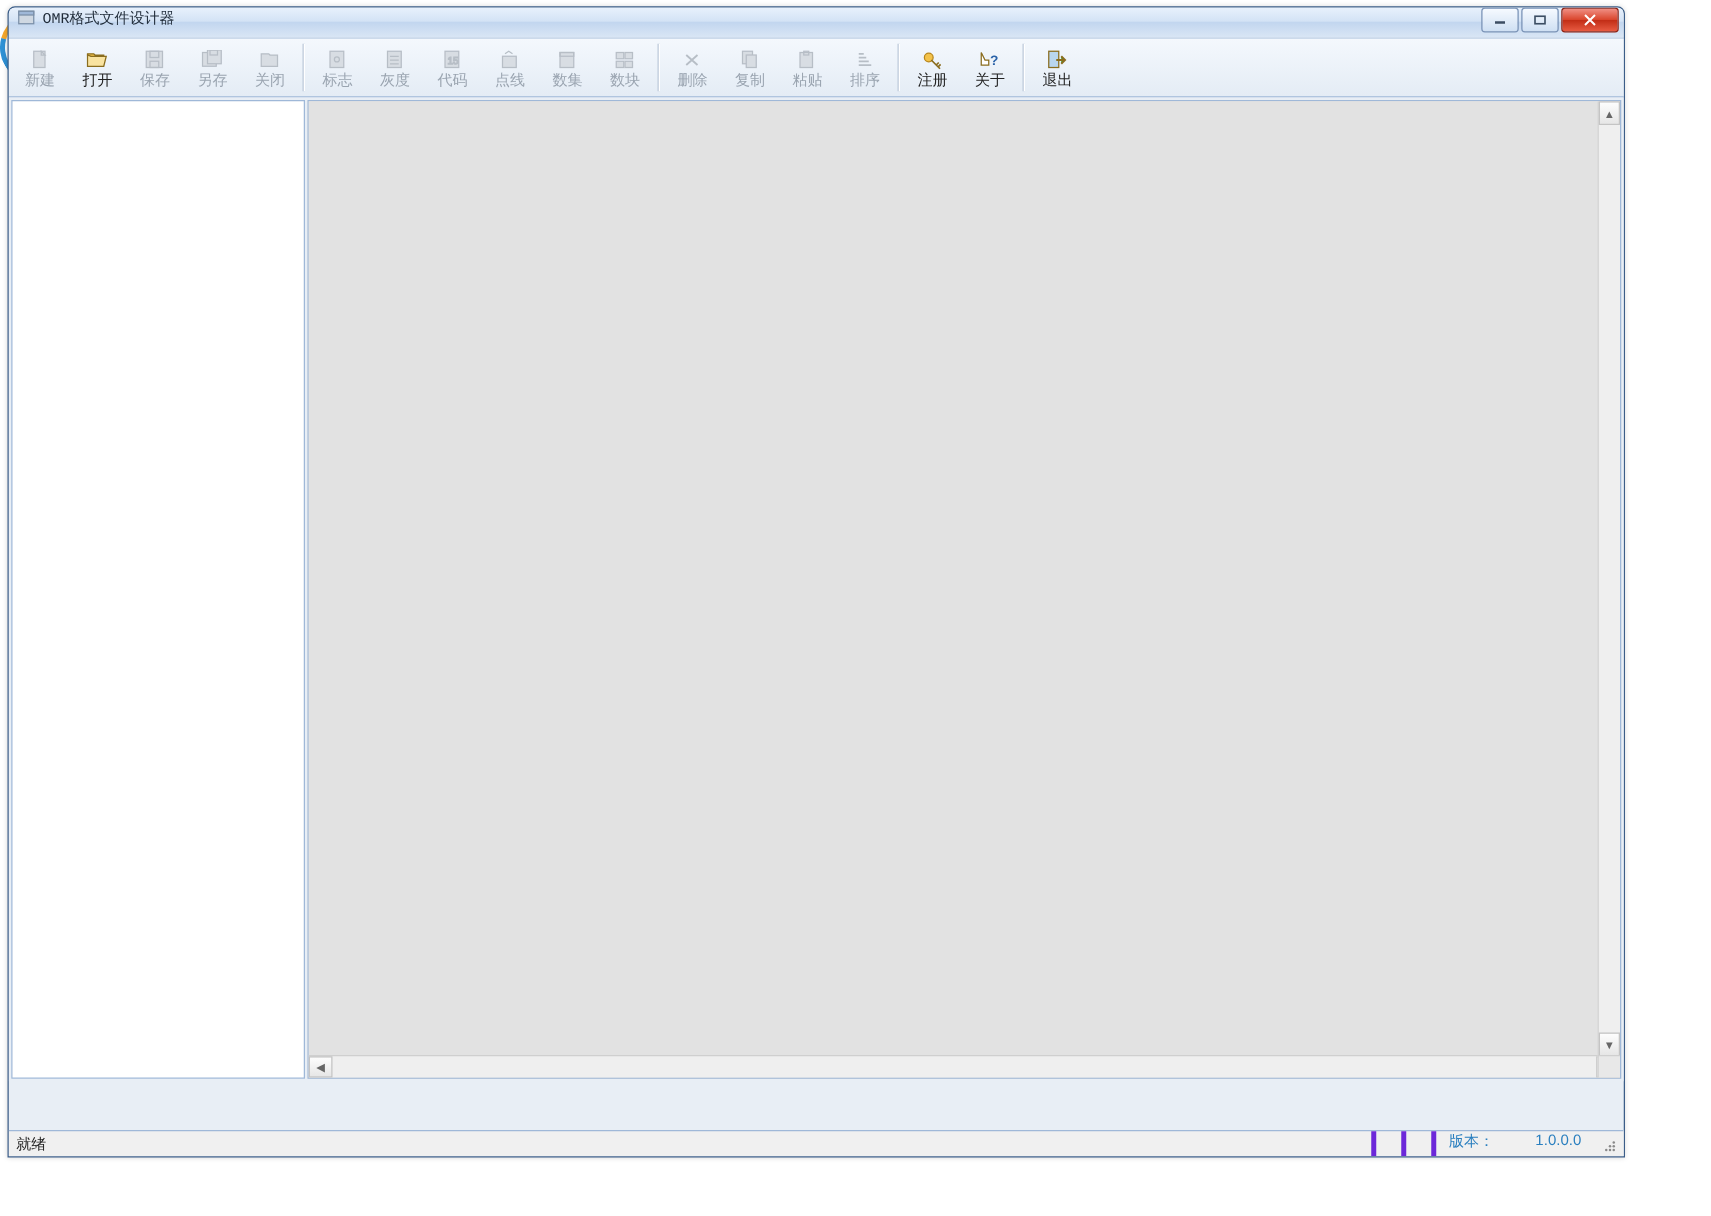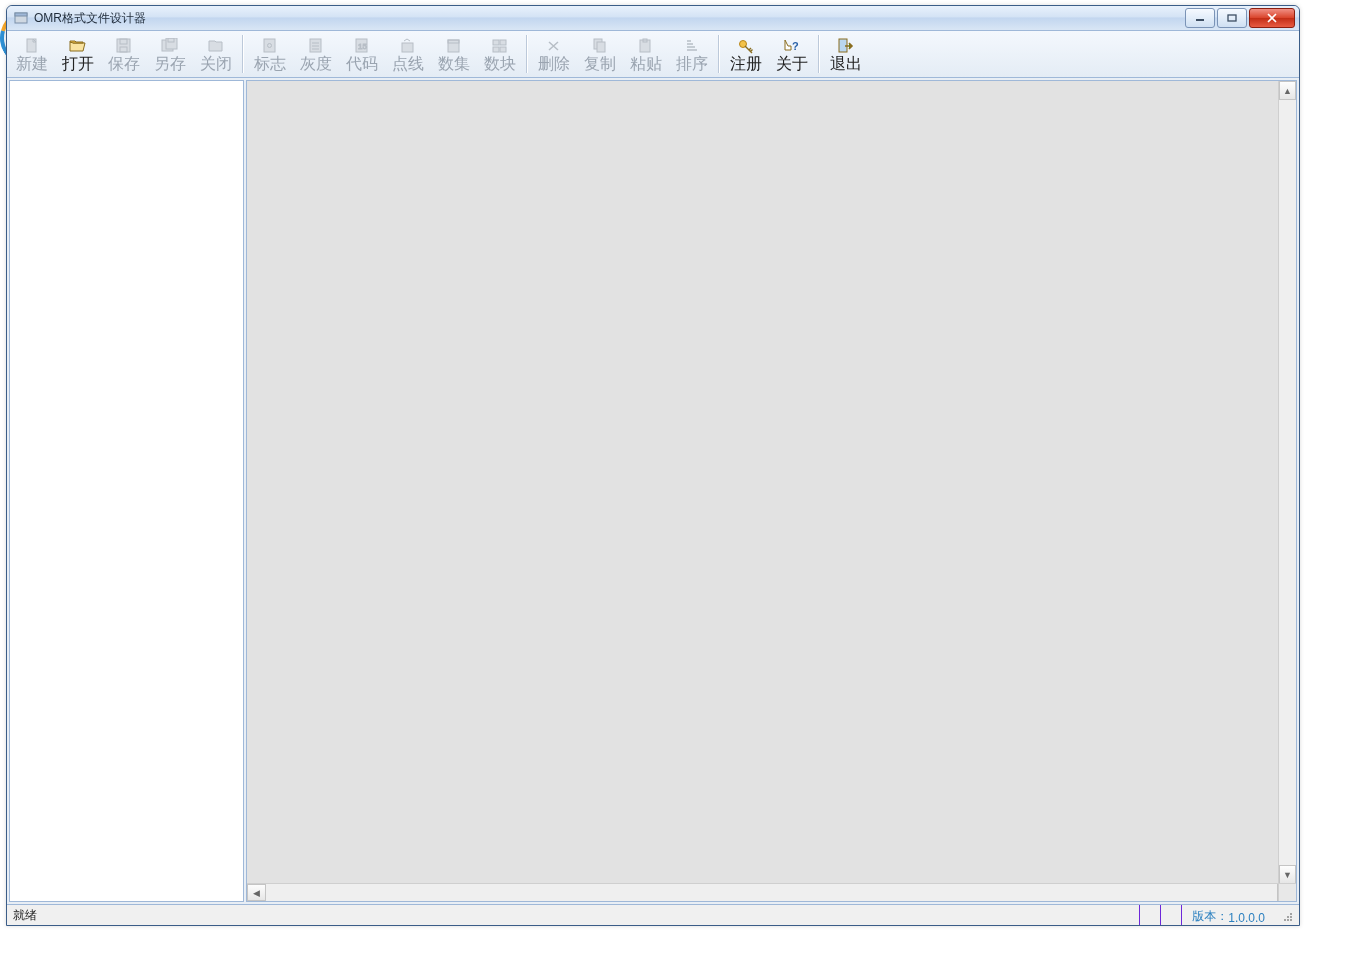--- a/index.html
+++ b/index.html
@@ -25,24 +25,24 @@
     box-shadow: 0 0 4px rgba(0,0,0,0.15);
     display: flex;
     flex-direction: column;
     overflow: hidden;
   }
   
   .titlebar {
     height: 24px;
     background: linear-gradient(to bottom, #e8f1fc 0%, #d4e3f5 45%, #c2d6ef 50%, #d9e6f5 100%);
     display: flex;
-    align-items: center;
     padding: 0 4px 0 6px;
     border-bottom: 1px solid #9fb8d8;
     border-radius: 5px 5px 0 0;
+    font-family: Liberation Mono, monospace;
   }
   .titlebar .app-icon {
     width: 16px;
     height: 16px;
     margin-right: 5px;
     display: inline-flex;
     align-items: center;
     justify-content: center;
     color: #5a6b7c;
   }
@@ -98,21 +98,21 @@
     align-items: flex-end;
     justify-content: center;
   }
   .tool-btn .icon svg { width: 18px; height: 16px; }
   .tool-btn.enabled { color: #222; }
   .tool-btn.enabled .icon svg path,
   .tool-btn.enabled .icon svg rect,
   .tool-btn.enabled .icon svg polygon { stroke: #8a6d1f; }
   .tool-btn.disabled .icon svg * { stroke: #b7bec6; fill: none; }
   .tool-btn.disabled .icon svg .fill { fill: #d8dde3; }
-  .tool-btn .lbl { font-size: 16px; line-height: 1; }
+  .tool-btn .lbl { font-size: 12px; line-height: 1; }
   .tool-sep {
     width: 1px;
     margin: 4px 3px;
     background: #bcc9da;
     border-right: 1px solid #fff;
   }
   
   .client {
     flex: 1;
     display: flex;
@@ -193,28 +193,30 @@
   
   .statusbar {
     height: 20px;
     border-top: 1px solid #9fb8d8;
     background: #f0f0f0;
     display: flex;
     align-items: center;
     padding: 0 6px;
     font-size: 12px;
     color: #222;
+    margin-top: 39px;
   }
   .statusbar .spacer { flex: 1; }
   .statusbar .cell {
-    border-left: 1px solid #6d28d9;
+    border-left: 4px solid #6d28d9;
     padding: 0 10px;
     height: 100%;
     display: flex;
-    align-items: flex-end;
+    align-items: flex-start;
+    gap: 33px;
   }
   .statusbar .version { color: #2a7fbf; }
   .grip {
     width: 14px;
     height: 14px;
     display: flex;
     align-items: flex-end;
     justify-content: flex-end;
     margin-left: 4px;
   }

